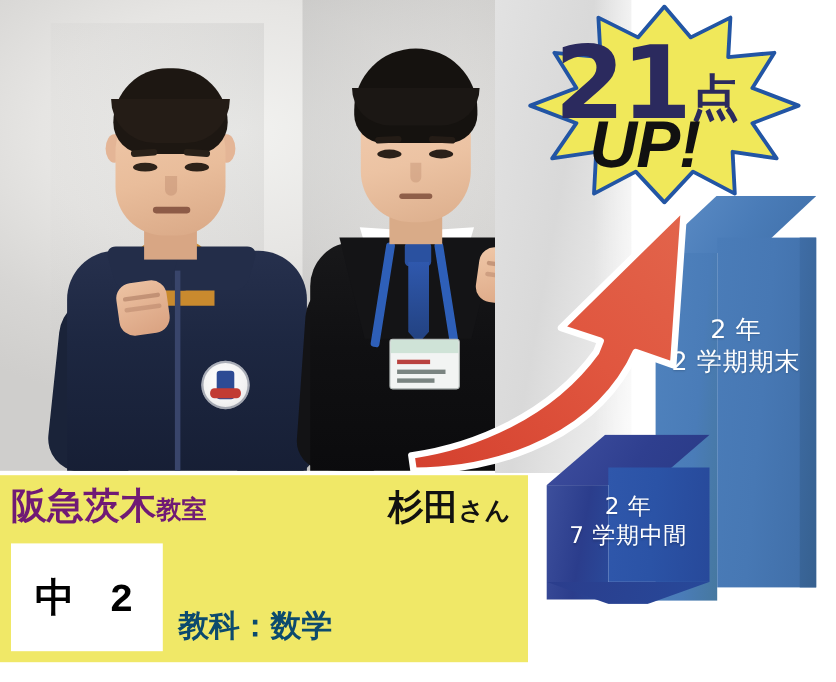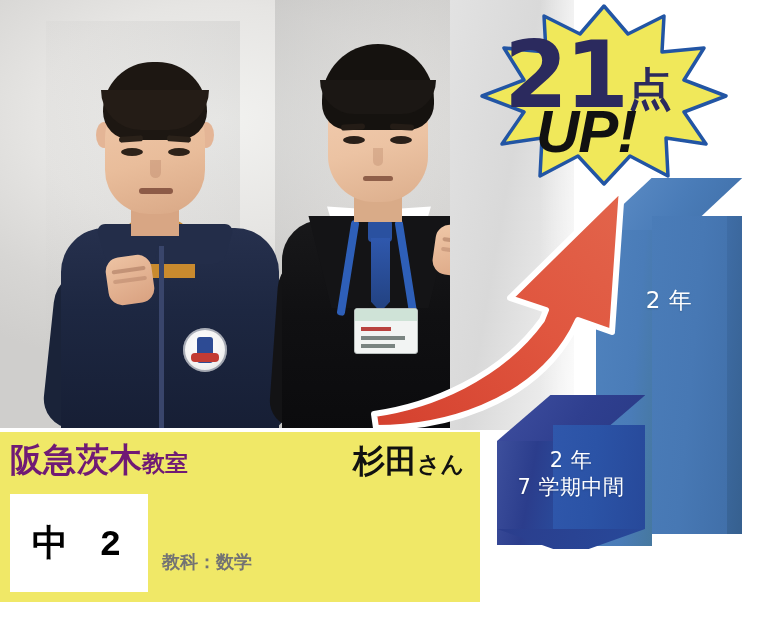--- a/index.html
+++ b/index.html
@@ -206,21 +206,21 @@
     letter-spacing:5px;
   }
   .school{
     position:absolute;left:160px;top:62px;
     font-size:42px;font-weight:bold;color:#111;
     font-family:"DejaVu Sans","Liberation Sans",sans-serif;
     white-space:nowrap;letter-spacing:-1px;
   }
   .subject{
     position:absolute;left:162px;top:118px;
-    font-size:18px;font-weight:bold;color:#737373;
+    font-size:28px;font-weight:bold;color:#0c4a6e;
     font-family:"DejaVu Sans","Liberation Sans",sans-serif;
     white-space:nowrap;
   }
 </style>
 </head>
 <body>
 
 <div id="stage">
 
   <div class="photo">
@@ -300,20 +300,21 @@
 
   <div class="bars">
 
     <div class="bar bar-tall">
       <div class="bt-top"></div>
       <div class="bt-left"></div>
       <div class="bt-right"></div>
       <div class="bt-rightedge"></div>
       <div class="bt-label">
         <div>2 年</div>
+        <div>2 学期期末</div>
       </div>
     </div>
 
     <div class="bar bar-short">
       <div class="bs-top"></div>
       <div class="bs-left"></div>
       <div class="bs-right"></div>
       <div class="bs-bot"></div>
       <div class="bs-label">
         <div>2 年</div>

